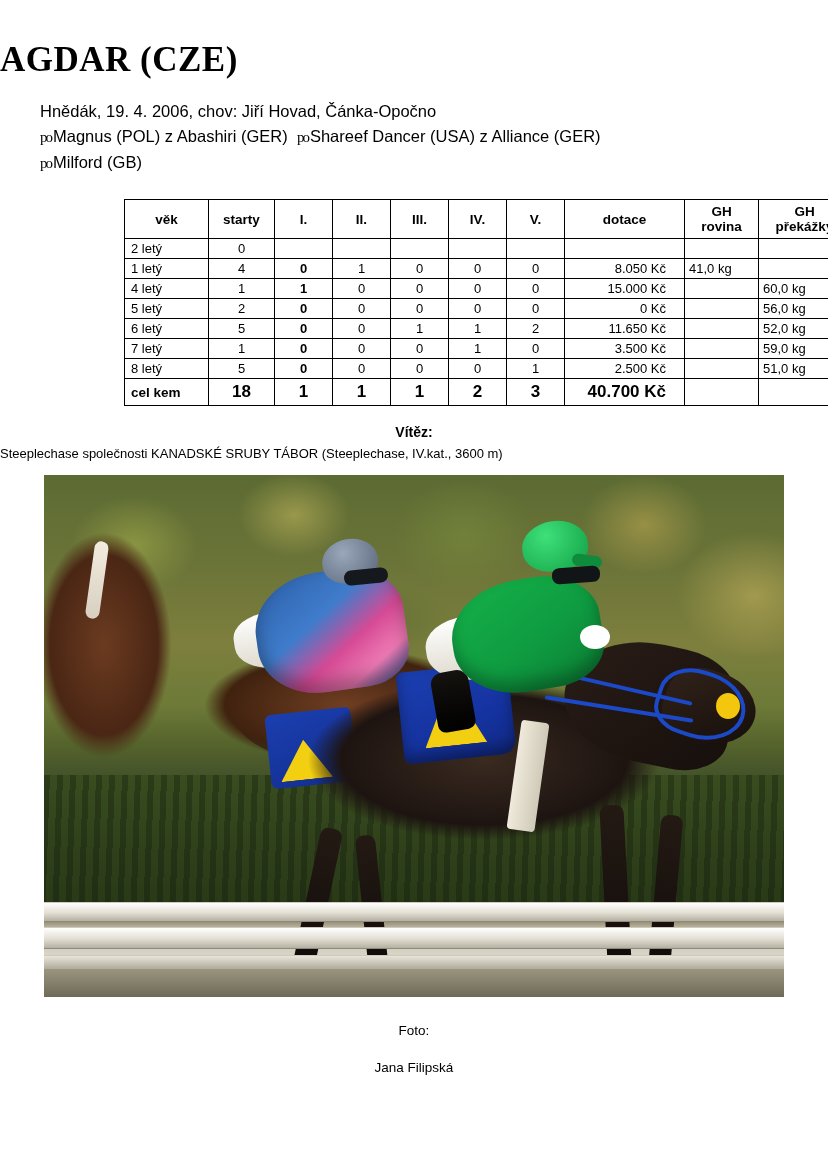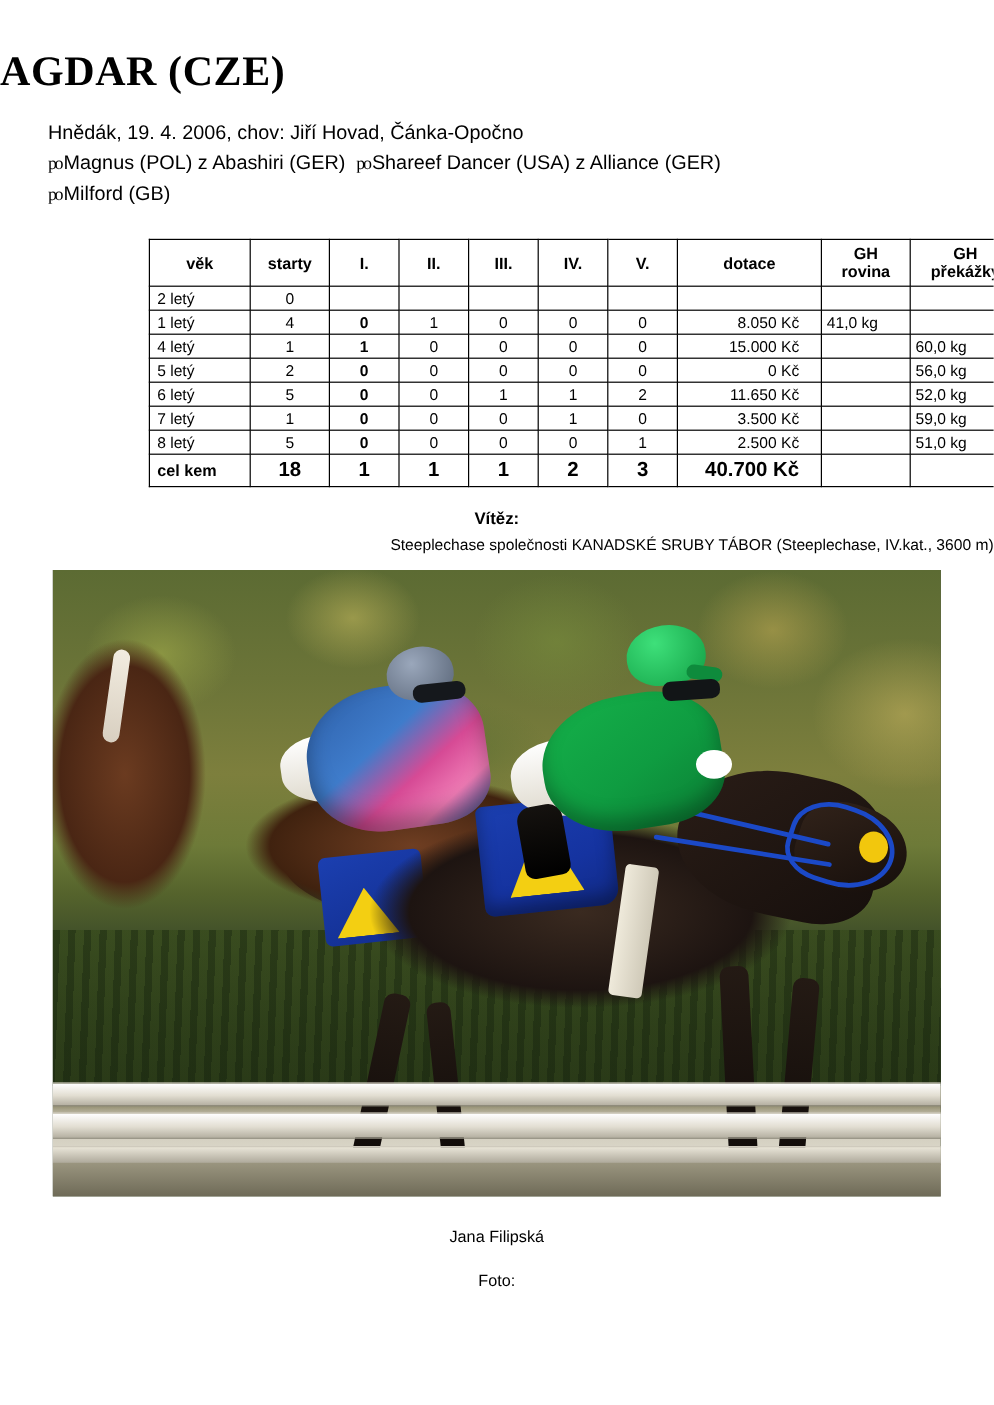--- a/index.html
+++ b/index.html
@@ -116,21 +116,21 @@
   col.c-ghp     { width: 92px; }
 
   
   .winner-head {
     text-align: center;
     font-weight: bold;
     font-size: 14px;
     margin-top: 18px;
   }
   .winner-race {
-    text-align: right;
+    text-align: left;
     font-size: 13px;
     margin-top: 6px;
   }
 
   
   .photo-wrap {
     margin: 14px auto 0 auto;
     width: 740px;
     height: 522px;
     position: relative;
@@ -615,17 +615,17 @@
     <div class="leg l3"></div>
     <div class="leg l4"></div>
 
     <div class="rail r1"></div>
     <div class="rail r2"></div>
     <div class="rail r3"></div>
     <div class="ground"></div>
   </div>
 
   <div class="footer">
+    <div>Foto:</div>
     <div>Jana Filipská</div>
-    <div>Foto:</div>
   </div>
 
 </div>
 
 </body></html>

